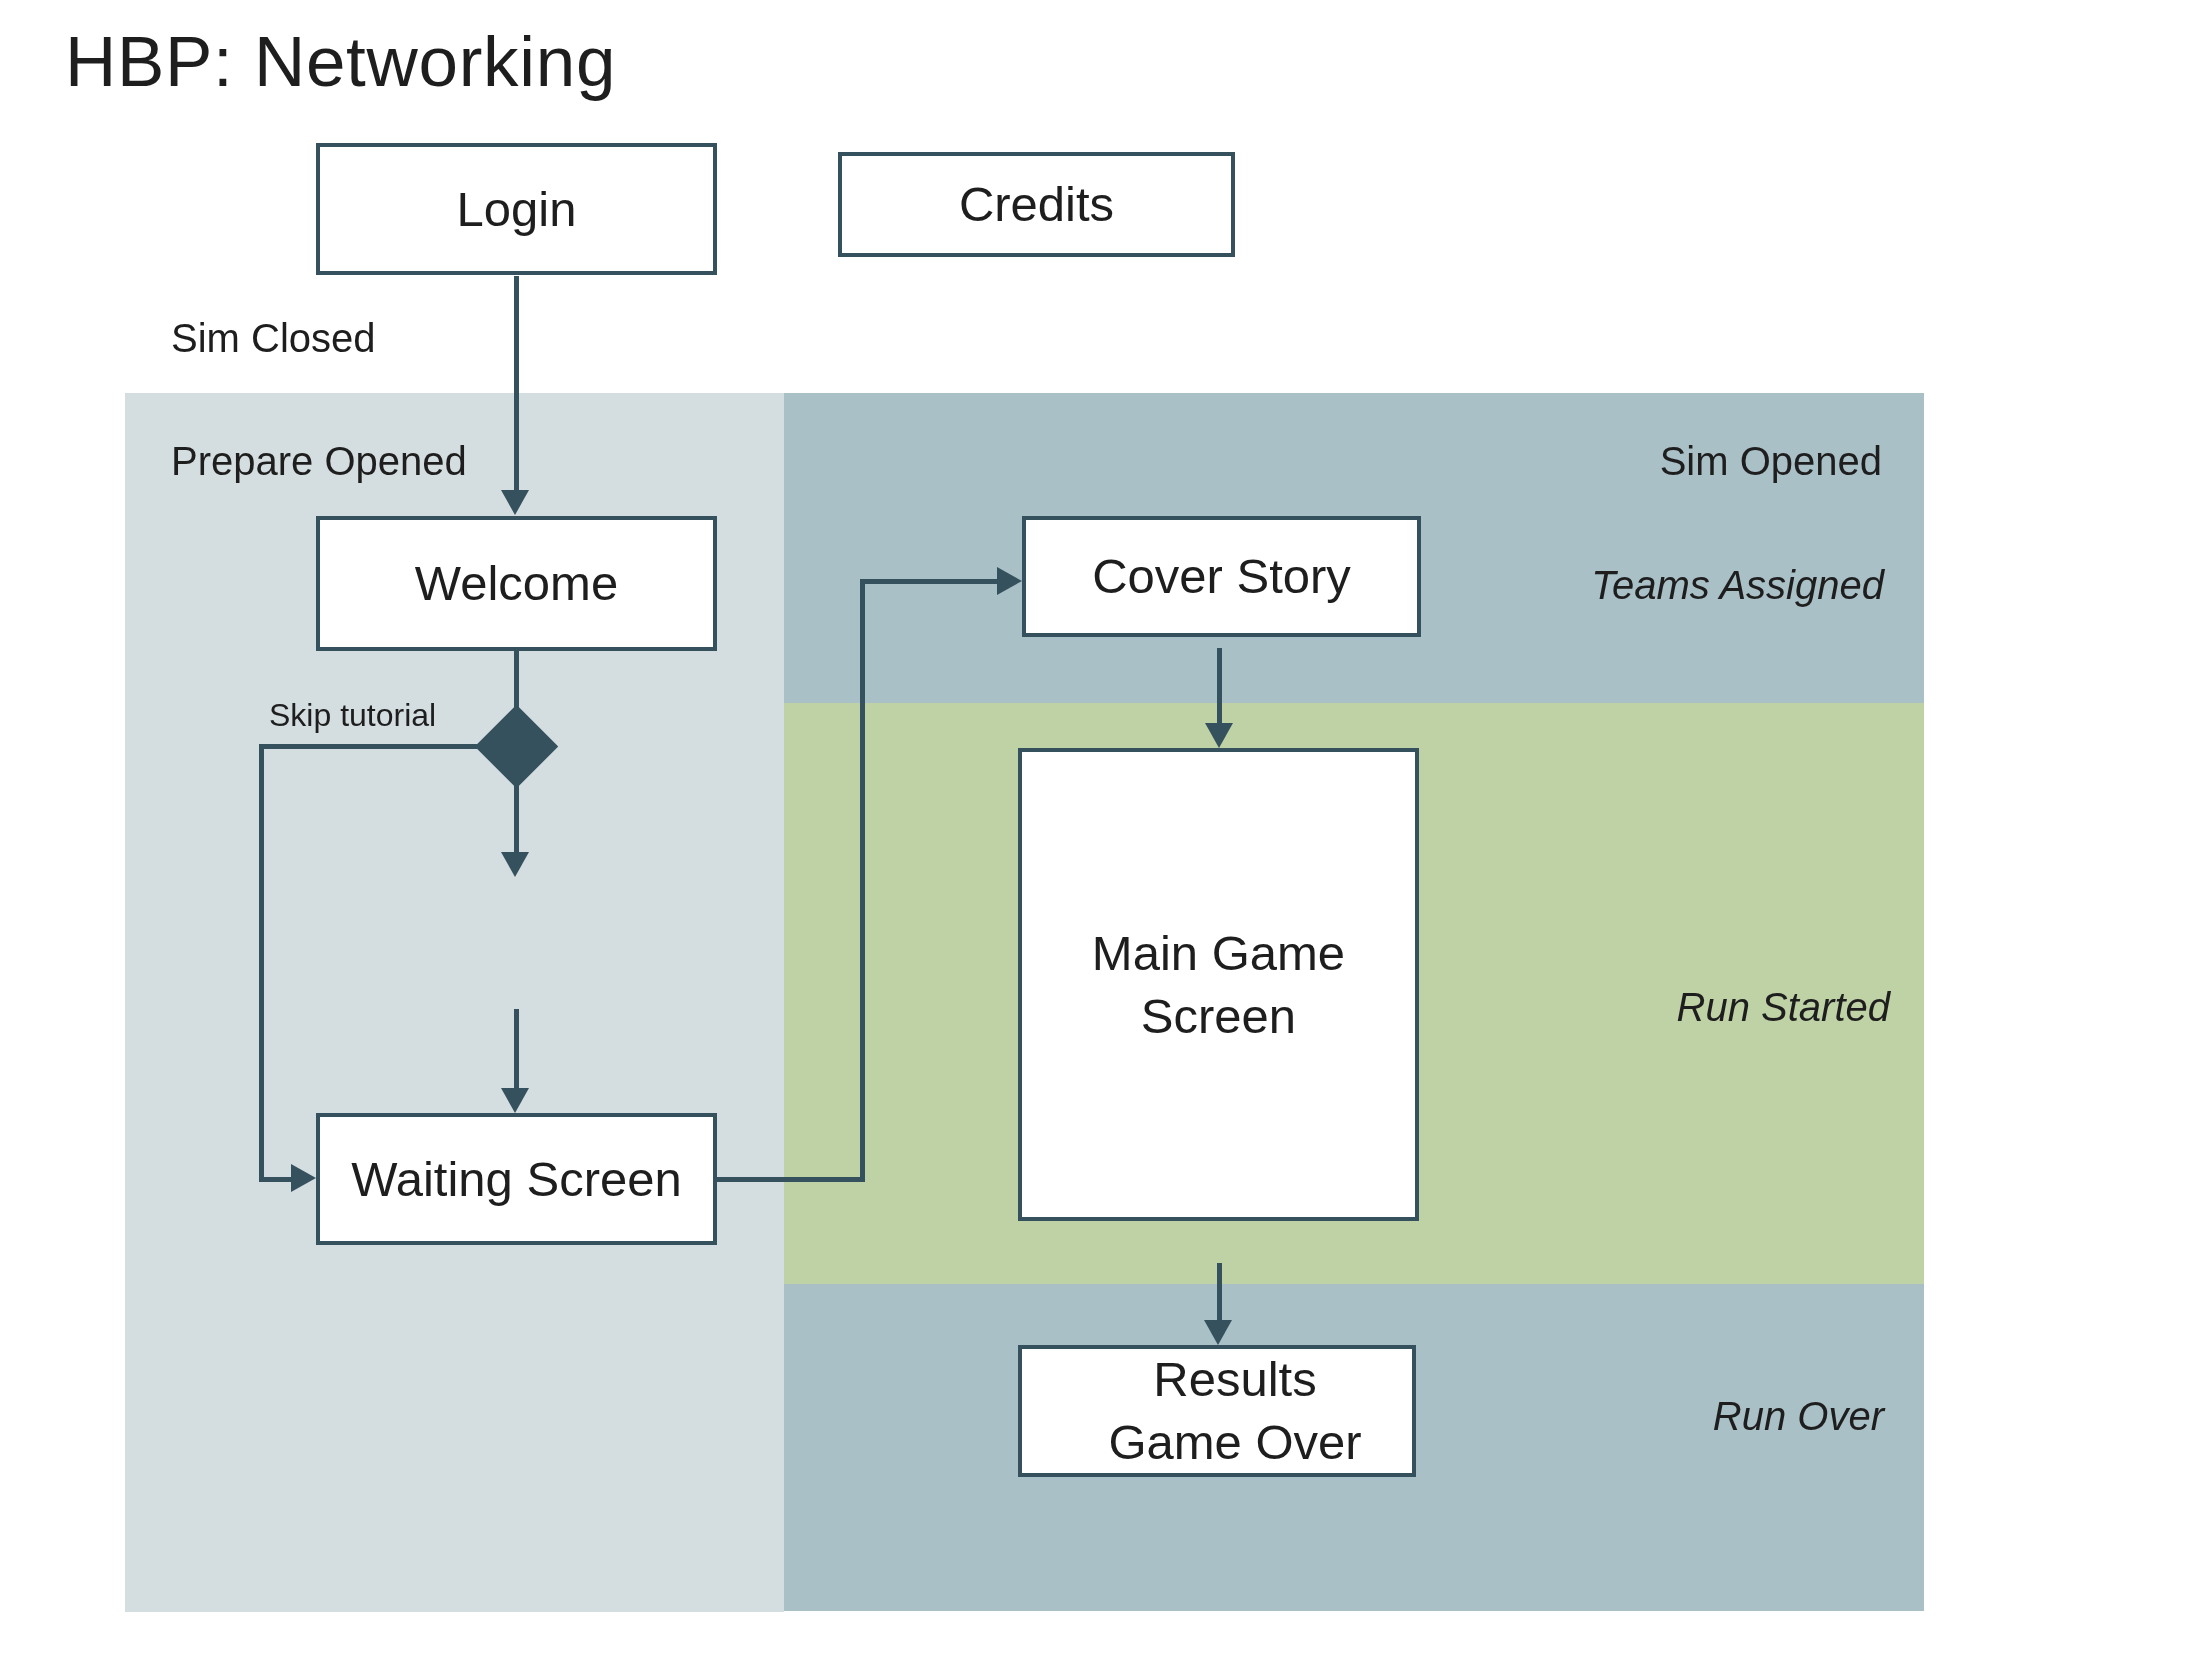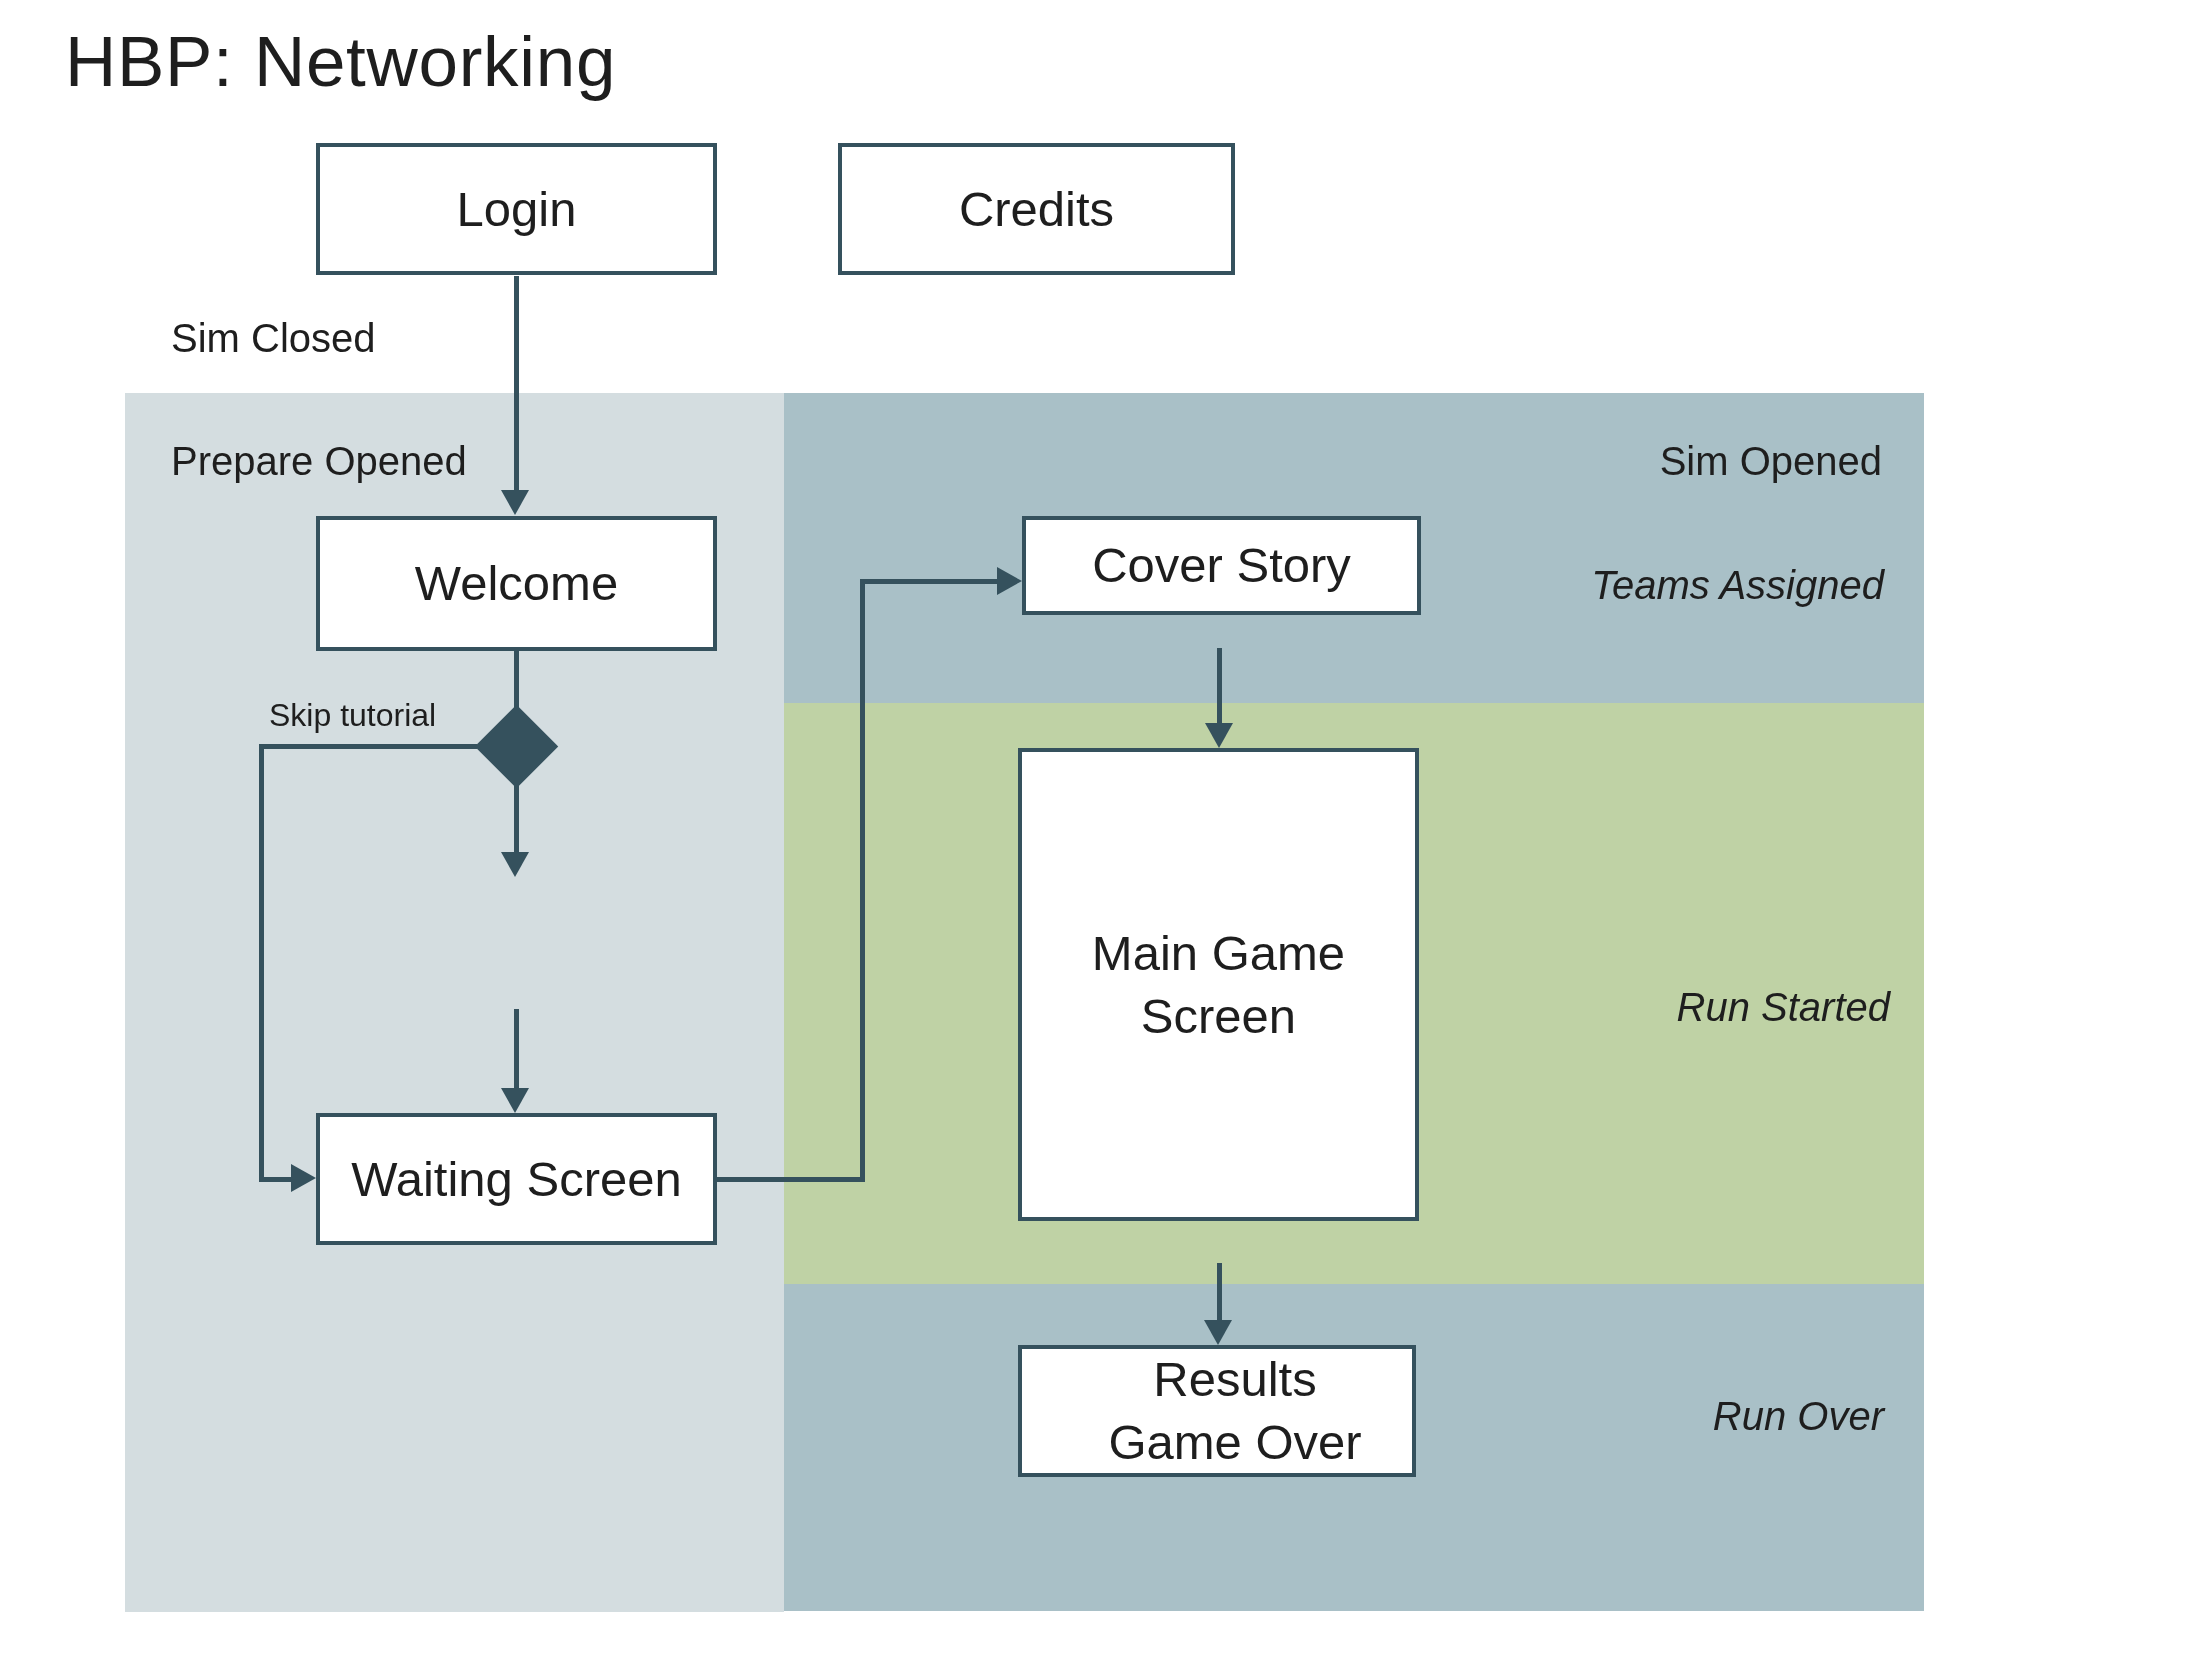--- a/index.html
+++ b/index.html
@@ -60,25 +60,25 @@
   }
 
   .node{
     position:absolute;background:var(--box-bg,#ffffff);
     border:4.4px solid var(--accent,#35515d);
     display:flex;flex-direction:column;align-items:center;justify-content:center;
     font-size:49px;line-height:1.28;text-align:center;z-index:3;
     color:var(--text,#1e1e1e);
   }
   #n-login{left:316px;top:143px;width:401px;height:132px;}
-  #n-credits{left:838px;top:143px;width:397px;height:132px;}
+  #n-credits{left:838px;top:152px;width:397px;height:105px;}
   #n-welcome{left:316px;top:516px;width:401px;height:135px;}
   #n-tutorial{left:316px;top:877px;width:401px;height:132px;}
   #n-waiting{left:316px;top:1113px;width:401px;height:132px;}
-  #n-cover{left:1022px;top:516px;width:399px;height:99px;}
+  #n-cover{left:1022px;top:516px;width:399px;height:121px;}
   #n-main{left:1018px;top:748px;width:401px;height:473px;}
   #n-results{left:1018px;top:1345px;width:398px;height:132px;padding-left:36px;}
   .node span{display:block;}
 </style>
 </head>
 <body>
 
 <div id="canvas">
 
   <div class="title">HBP: Networking</div>

